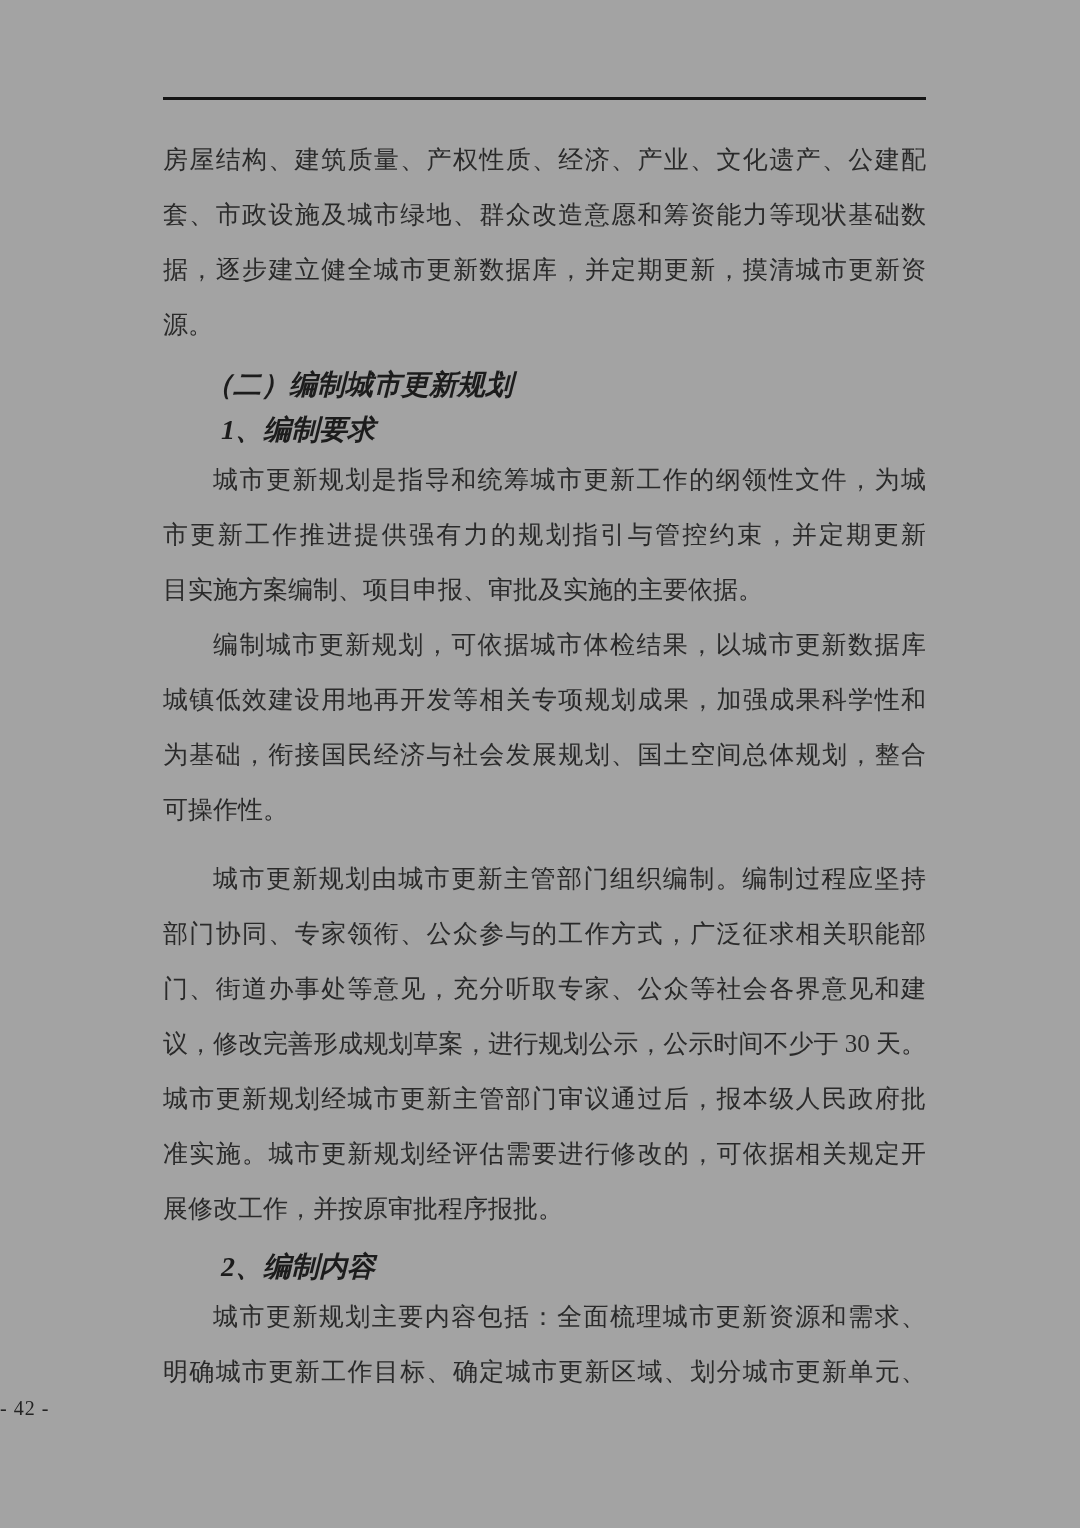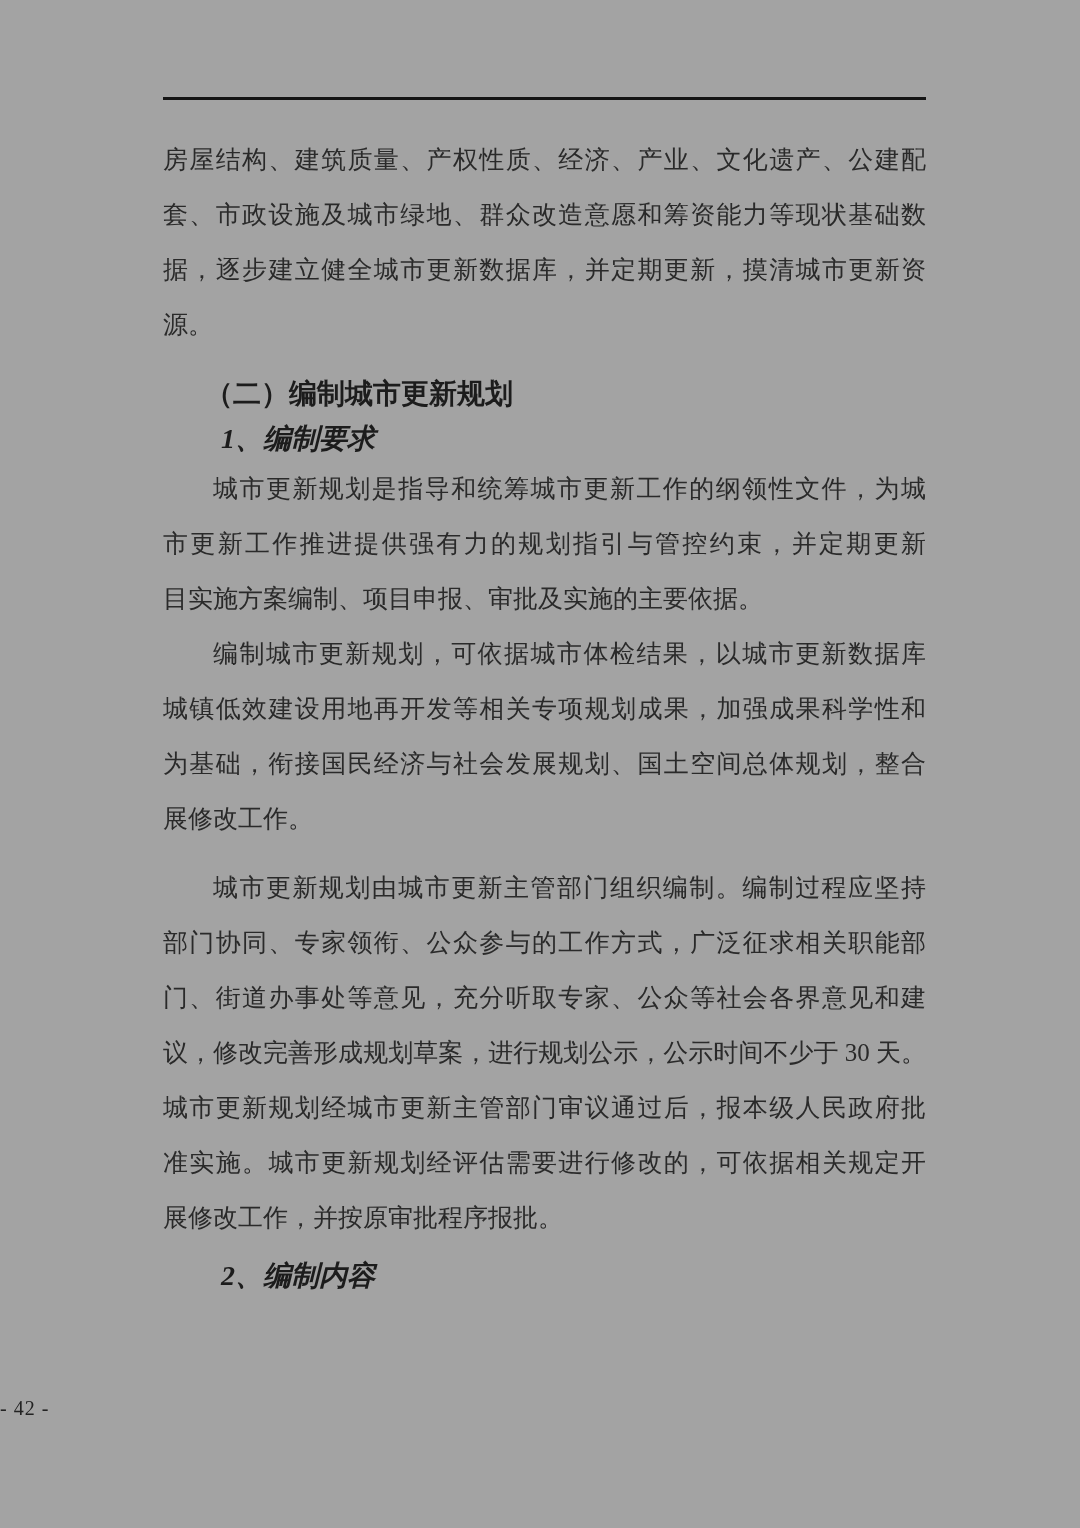--- a/index.html
+++ b/index.html
@@ -48,21 +48,22 @@
   .heading {
     font-weight: bold;
     font-size: 28px;
     line-height: 45px;
     height: 45px;
     white-space: nowrap;
     color: #1c1c1c;
   }
   .heading.lvl1 {
     padding-left: 42px;
-    margin-top: 19px;
+    margin-top: 10px;
+    font-style: italic;
   }
   .heading.lvl2 {
     padding-left: 58px;
     font-style: italic;
   }
   .gap-before { margin-top: 14px; }
   .gap-before-sm { margin-top: 8px; }
   .page-number {
     position: absolute;
     top: 1394px;
@@ -98,33 +99,37 @@
     <div>
       <div class="line indent">城市更新规划是指导和统筹城市更新工作的纲领性文件，为城</div>
       <div class="line">市更新工作推进提供强有力的规划指引与管控约束，并定期更新</div>
       <div class="line left">目实施方案编制、项目申报、审批及实施的主要依据。</div>
     </div>
 
     <div>
       <div class="line indent">编制城市更新规划，可依据城市体检结果，以城市更新数据库</div>
       <div class="line">城镇低效建设用地再开发等相关专项规划成果，加强成果科学性和</div>
       <div class="line">为基础，衔接国民经济与社会发展规划、国土空间总体规划，整合</div>
-      <div class="line left">展修改工作。</div>
+      <div class="line left">可操作性。</div>
     </div>
 
     <div class="gap-before">
       <div class="line indent">城市更新规划由城市更新主管部门组织编制。编制过程应坚持</div>
       <div class="line">部门协同、专家领衔、公众参与的工作方式，广泛征求相关职能部</div>
       <div class="line">门、街道办事处等意见，充分听取专家、公众等社会各界意见和建</div>
       <div class="line">议，修改完善形成规划草案，进行规划公示，公示时间不少于 30 天。</div>
       <div class="line">城市更新规划经城市更新主管部门审议通过后，报本级人民政府批</div>
       <div class="line">准实施。城市更新规划经评估需要进行修改的，可依据相关规定开</div>
       <div class="line left">展修改工作，并按原审批程序报批。</div>
     </div>
 
     <div class="heading lvl2 gap-before-sm">2、编制内容</div>
 
+    <div>
+      <div class="line indent">城市更新规划主要内容包括：全面梳理城市更新资源和需求、</div>
+      <div class="line">明确城市更新工作目标、确定城市更新区域、划分城市更新单元、</div>
+    </div>
 
   </div>
 
   <div class="page-number">- 42 -</div>
 
 </div>
 
 </body></html>

